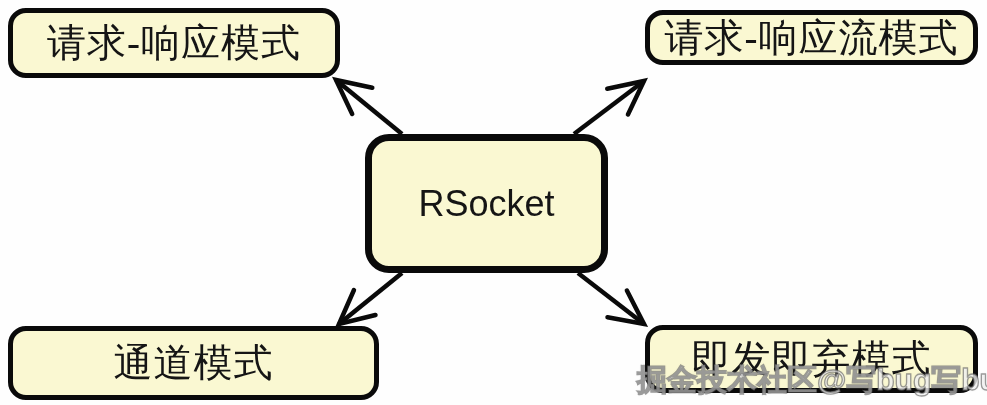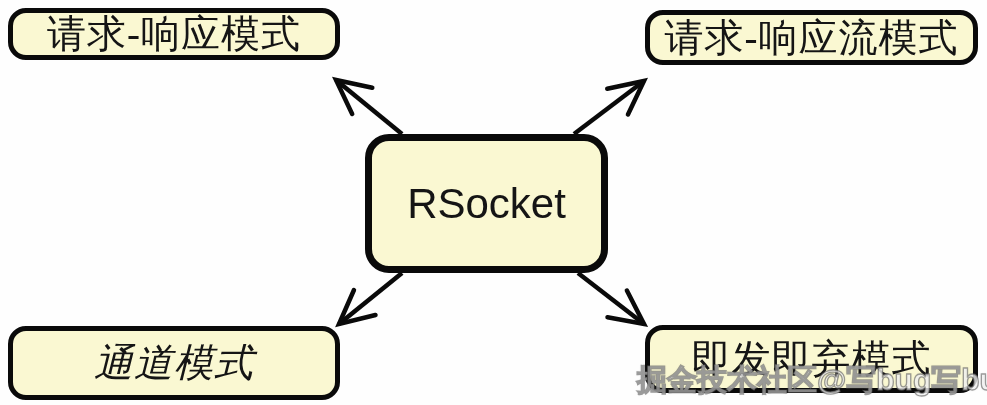--- a/index.html
+++ b/index.html
@@ -27,30 +27,30 @@
     border: 5px solid #0a0a0a;
     border-radius: 18px;
     display: flex;
     align-items: center;
     justify-content: center;
     color: #151515;
     font-size: 39px;
     letter-spacing: 1px;
     white-space: nowrap;
   }
-  .node-tl { left: 8px;   top: 8px;   width: 332px; height: 52px; }
+  .node-tl { left: 8px;   top: 8px;   width: 332px; height: 70px; }
   .node-tr { left: 645px; top: 10px;  width: 333px; height: 55px; }
-  .node-bl { left: 8px;   top: 326px; width: 332px; height: 74px; font-style: italic; }
+  .node-bl { left: 8px;   top: 326px; width: 371px; height: 74px; }
   .node-br { left: 645px; top: 325px; width: 333px; height: 68px; }
   .node-center {
     left: 365px; top: 134px; width: 243px; height: 139px;
     border-width: 7px;
     border-radius: 24px;
     font-family: "Liberation Sans", sans-serif;
-    font-size: 42px;
+    font-size: 36px;
     letter-spacing: 0;
     align-items: center;
   }
   .watermark {
     position: absolute;
     left: 637px;
     top: 360px;
     width: 350px;
     font-family: "Liberation Sans", sans-serif;
     font-size: 30px;

